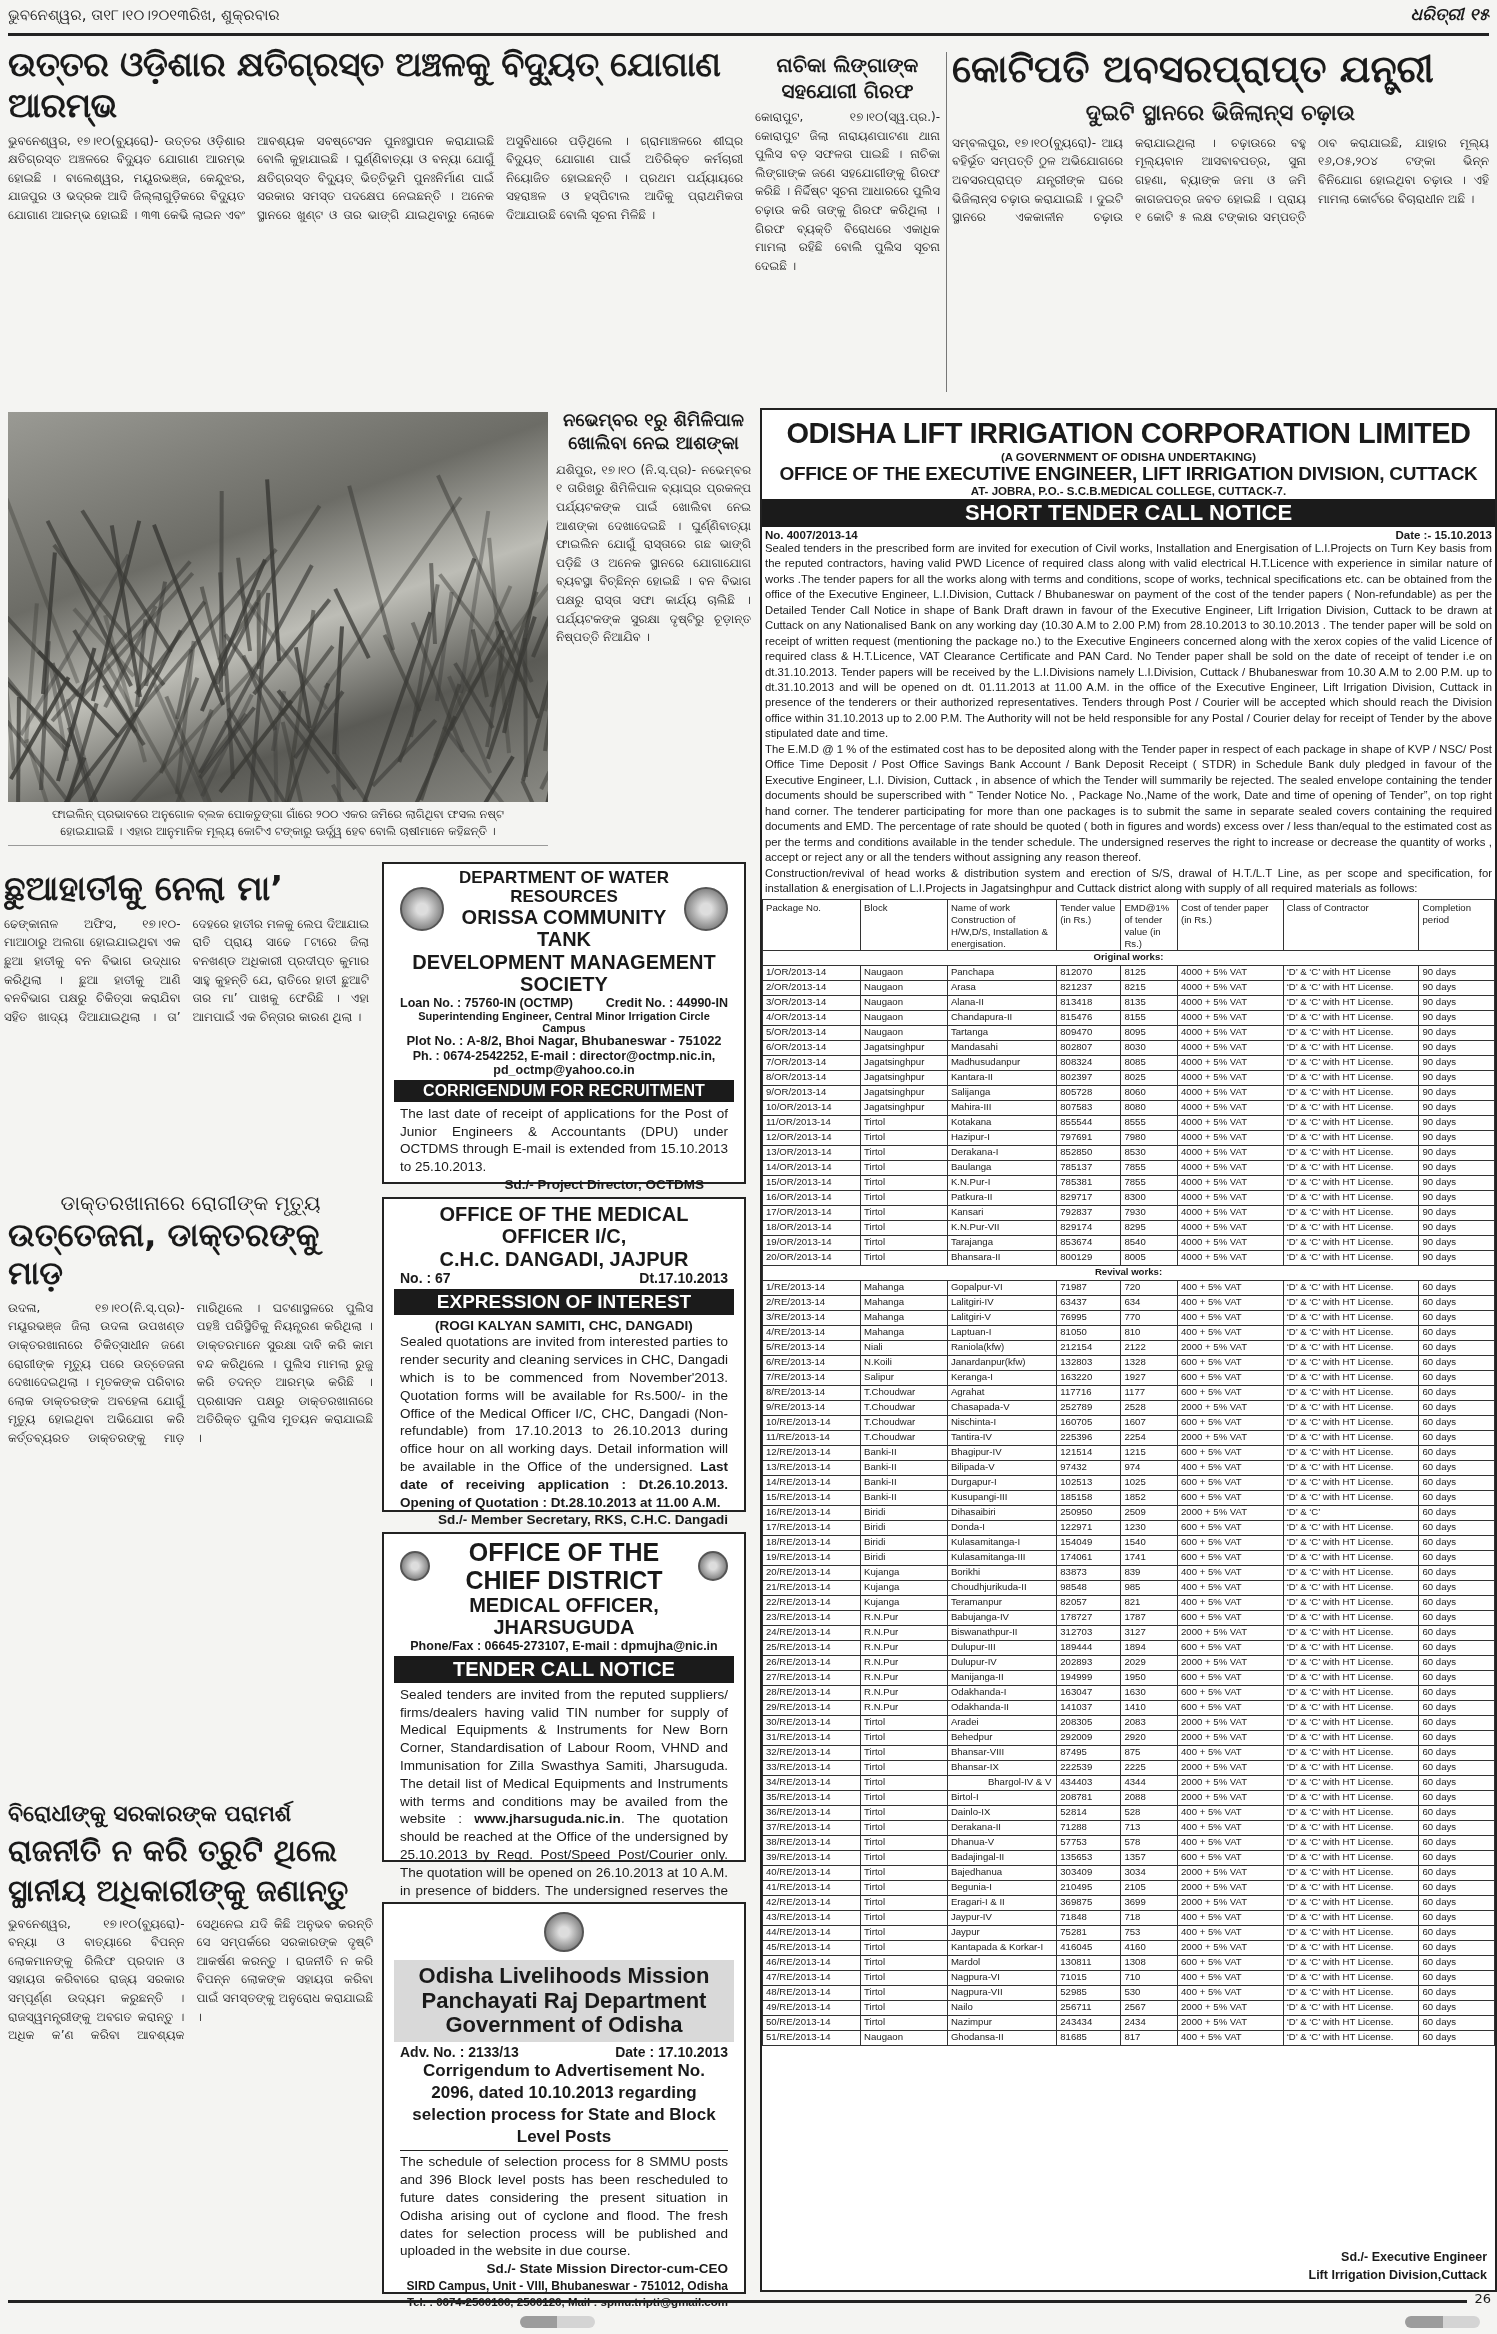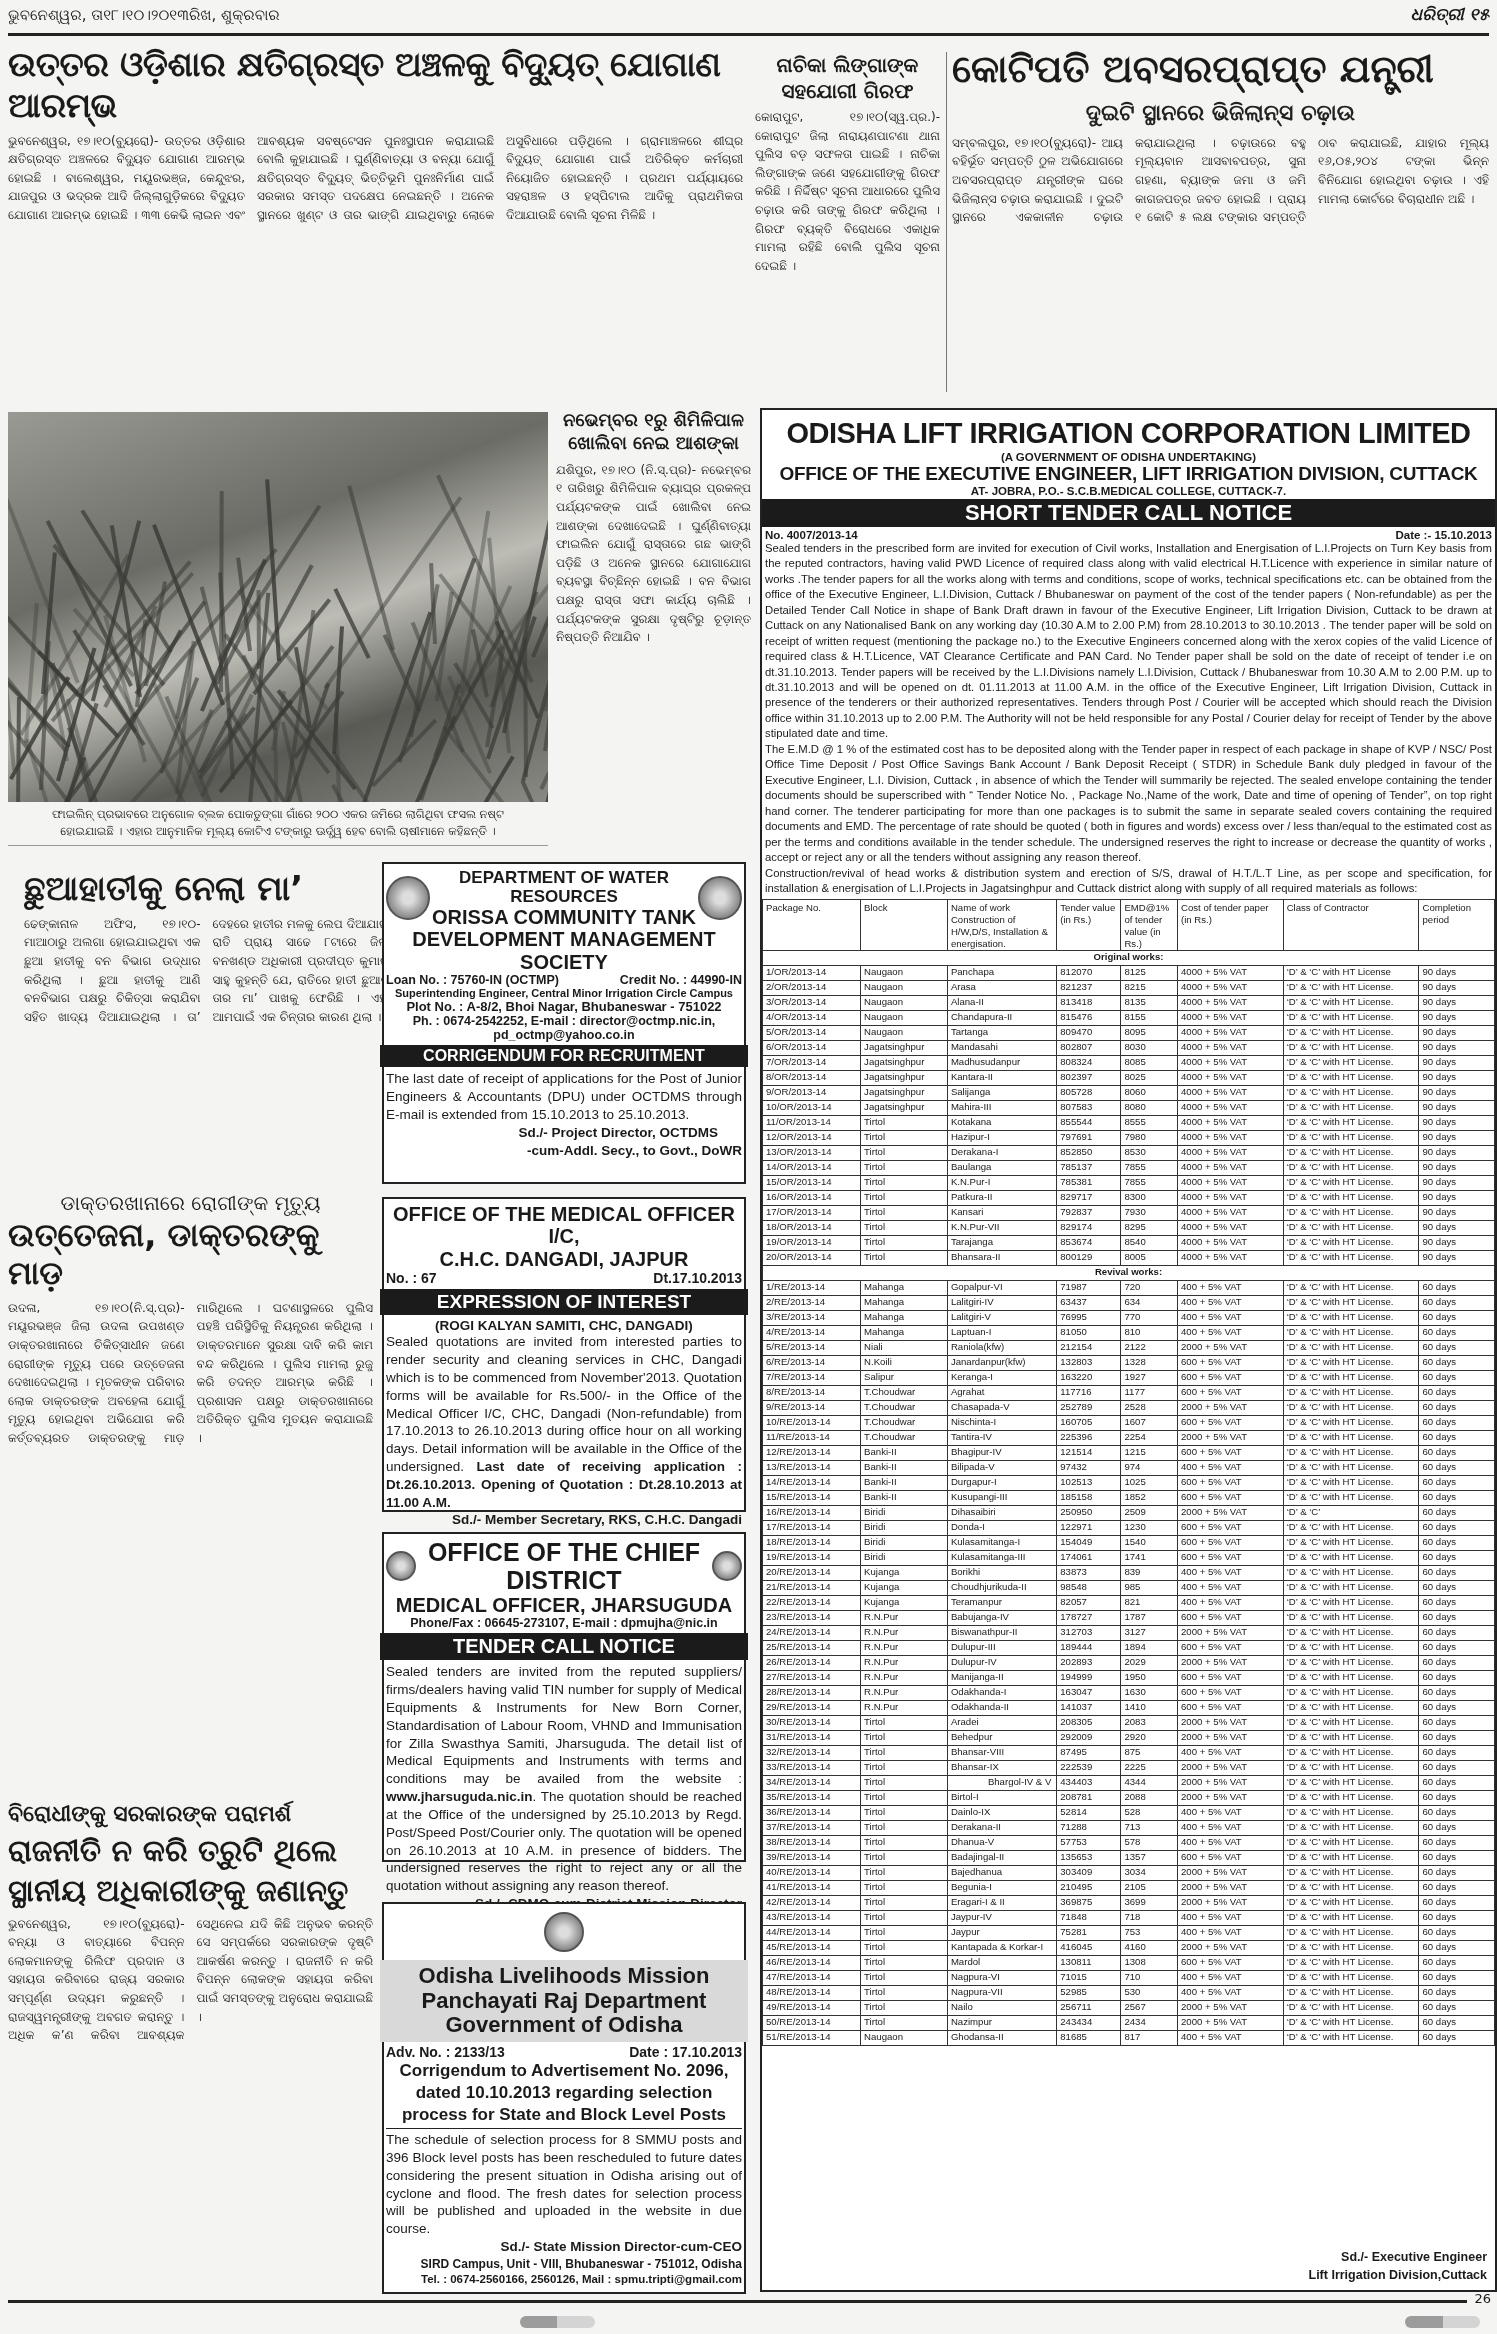--- a/index.html
+++ b/index.html
@@ -17,21 +17,21 @@
   .block { position: absolute; }
   .photo { background: linear-gradient(160deg,#9a9a94 0%,#6c6c66 35%,#bdbdb6 55%,#5a5a55 75%,#8a8a84 100%); position: relative; overflow: hidden; }
   .photo .leaf { position: absolute; width: 4px; background: #3a3a36; transform-origin: bottom center; }
   .caption { font-size: 11.5px; line-height: 1.5; text-align: center; padding: 4px 6px; border-bottom: 1px solid #999; }
 
   .sub-head { font-size: 20px; font-weight: bold; text-align: center; line-height: 1.3; }
   .headline-lg { font-size: 38px; font-weight: bold; line-height: 1.15; }
   .headline-md { font-size: 28px; font-weight: bold; line-height: 1.2; }
   .headline-sm { font-size: 20px; line-height: 1.3; text-align: center; }
 
-  .ad { position: absolute; border: 2px solid #222; background: #fff; padding: 4px 2px; font-family: "Liberation Sans", sans-serif; }
+  .ad { position: absolute; border: 2px solid #222; background: #fff; padding: 4px 16px; font-family: "Liberation Sans", sans-serif; }
   .ad .ad-title { font-weight: bold; text-align: center; line-height: 1.12; }
   .ad .bar { background: #1b1b1b; color: #fff; font-weight: bold; text-align: center; margin: 3px -6px; padding: 2px 0; }
   .ad .body { font-size: 13.5px; line-height: 1.32; text-align: justify; }
   .ad .sig { font-weight: bold; text-align: right; font-size: 13.5px; line-height: 1.35; }
   .ad .row-between { display: flex; justify-content: space-between; font-weight: bold; font-size: 14px; }
   .emblem { width: 44px; height: 44px; border-radius: 50%; border: 2px solid #555; background: radial-gradient(circle,#ddd 20%,#888 70%); display: inline-block; }
 
   .olic { position: absolute; left: 760px; top: 408px; width: 737px; height: 1884px; border: 2px solid #222; background: #fff; font-family: "Liberation Sans", sans-serif; }
   .olic .t1 { font-size: 29px; font-weight: bold; text-align: center; line-height: 1.2; margin-top: 6px; letter-spacing: -0.5px; }
   .olic .t2 { font-size: 11.5px; font-weight: bold; text-align: center; }
@@ -210,21 +210,21 @@
     <div>ହୋଇଯାଇଛି । ଏହାର ଆନୁମାନିକ ମୂଲ୍ୟ କୋଟିଏ ଟଙ୍କାରୁ ଊର୍ଦ୍ଧ୍ୱ ହେବ ବୋଲି ଚାଷୀମାନେ କହିଛନ୍ତି ।</div>
   </div>
 </div>
 
 <div class="block" style="left:556px; top:408px; width:195px;">
   <div class="sub-head" style="font-size:18px;">ନଭେମ୍ବର ୧ରୁ ଶିମିଳିପାଳ</div>
   <div class="sub-head" style="font-size:18px;">ଖୋଲିବା ନେଇ ଆଶଙ୍କା</div>
   <div class="odia-text" style="margin-top:6px; height:360px; overflow:hidden;">ଯଶିପୁର, ୧୭।୧୦ (ନି.ସ୍.ପ୍ର)- ନଭେମ୍ବର ୧ ତାରିଖରୁ ଶିମିଳିପାଳ ବ୍ୟାଘ୍ର ପ୍ରକଳ୍ପ ପର୍ଯ୍ୟଟକଙ୍କ ପାଇଁ ଖୋଲିବା ନେଇ ଆଶଙ୍କା ଦେଖାଦେଇଛି । ଘୁର୍ଣ୍ଣିବାତ୍ୟା ଫାଇଲିନ ଯୋଗୁଁ ରାସ୍ତାରେ ଗଛ ଭାଙ୍ଗି ପଡ଼ିଛି ଓ ଅନେକ ସ୍ଥାନରେ ଯୋଗାଯୋଗ ବ୍ୟବସ୍ଥା ବିଚ୍ଛିନ୍ନ ହୋଇଛି । ବନ ବିଭାଗ ପକ୍ଷରୁ ରାସ୍ତା ସଫା କାର୍ଯ୍ୟ ଚାଲିଛି । ପର୍ଯ୍ୟଟକଙ୍କ ସୁରକ୍ଷା ଦୃଷ୍ଟିରୁ ଚୂଡ଼ାନ୍ତ ନିଷ୍ପତ୍ତି ନିଆଯିବ ।</div>
 </div>
 
-<div class="block" style="left:24px; top:868px; width:365px;">
+<div class="block" style="left:4px; top:868px; width:365px;">
   <div class="headline-md" style="font-size:34px;">ଛୁଆହାତୀକୁ ନେଲା ମା’</div>
   <div class="odia-text cols-2" style="margin-top:6px; height:215px; overflow:hidden;">ଢେଙ୍କାନାଳ ଅଫିସ, ୧୭।୧୦- ମାଆଠାରୁ ଅଲଗା ହୋଇଯାଇଥିବା ଏକ ଛୁଆ ହାତୀକୁ ବନ ବିଭାଗ ଉଦ୍ଧାର କରିଥିଲା । ଛୁଆ ହାତୀକୁ ଆଣି ବନବିଭାଗ ପକ୍ଷରୁ ଚିକିତ୍ସା କରାଯିବା ସହିତ ଖାଦ୍ୟ ଦିଆଯାଇଥିଲା । ତା’ ଦେହରେ ହାତୀର ମଳକୁ ଲେପ ଦିଆଯାଇ ରାତି ପ୍ରାୟ ସାଢେ ୮ଟାରେ ଜିଲା ବନଖଣ୍ଡ ଅଧିକାରୀ ପ୍ରଦୀପ୍ତ କୁମାର ସାହୁ କୁହନ୍ତି ଯେ, ରାତିରେ ହାତୀ ଛୁଆଟି ତାର ମା’ ପାଖକୁ ଫେରିଛି । ଏହା ଆମପାଇଁ ଏକ ଚିନ୍ତାର କାରଣ ଥିଲା ।</div>
 </div>
 
 <div class="block" style="left:8px; top:1190px; width:365px;">
   <div class="headline-sm">ଡାକ୍ତରଖାନାରେ ରୋଗୀଙ୍କ ମୃତ୍ୟୁ</div>
   <div class="headline-md" style="font-size:32px;">ଉତ୍ତେଜନା, ଡାକ୍ତରଙ୍କୁ ମାଡ଼</div>
   <div class="odia-text cols-2" style="margin-top:6px; height:520px; overflow:hidden;">ଉଦଳା, ୧୭।୧୦(ନି.ସ୍.ପ୍ର)- ମୟୂରଭଞ୍ଜ ଜିଲା ଉଦଳା ଉପଖଣ୍ଡ ଡାକ୍ତରଖାନାରେ ଚିକିତ୍ସାଧୀନ ଜଣେ ରୋଗୀଙ୍କ ମୃତ୍ୟୁ ପରେ ଉତ୍ତେଜନା ଦେଖାଦେଇଥିଲା । ମୃତକଙ୍କ ପରିବାର ଲୋକ ଡାକ୍ତରଙ୍କ ଅବହେଳା ଯୋଗୁଁ ମୃତ୍ୟୁ ହୋଇଥିବା ଅଭିଯୋଗ କରି କର୍ତ୍ତବ୍ୟରତ ଡାକ୍ତରଙ୍କୁ ମାଡ଼ ମାରିଥିଲେ । ଘଟଣାସ୍ଥଳରେ ପୁଲିସ ପହଞ୍ଚି ପରିସ୍ଥିତିକୁ ନିୟନ୍ତ୍ରଣ କରିଥିଲା । ଡାକ୍ତରମାନେ ସୁରକ୍ଷା ଦାବି କରି କାମ ବନ୍ଦ କରିଥିଲେ । ପୁଲିସ ମାମଲା ରୁଜୁ କରି ତଦନ୍ତ ଆରମ୍ଭ କରିଛି । ପ୍ରଶାସନ ପକ୍ଷରୁ ଡାକ୍ତରଖାନାରେ ଅତିରିକ୍ତ ପୁଲିସ ମୁତୟନ କରାଯାଇଛି ।</div>
 </div>
 

